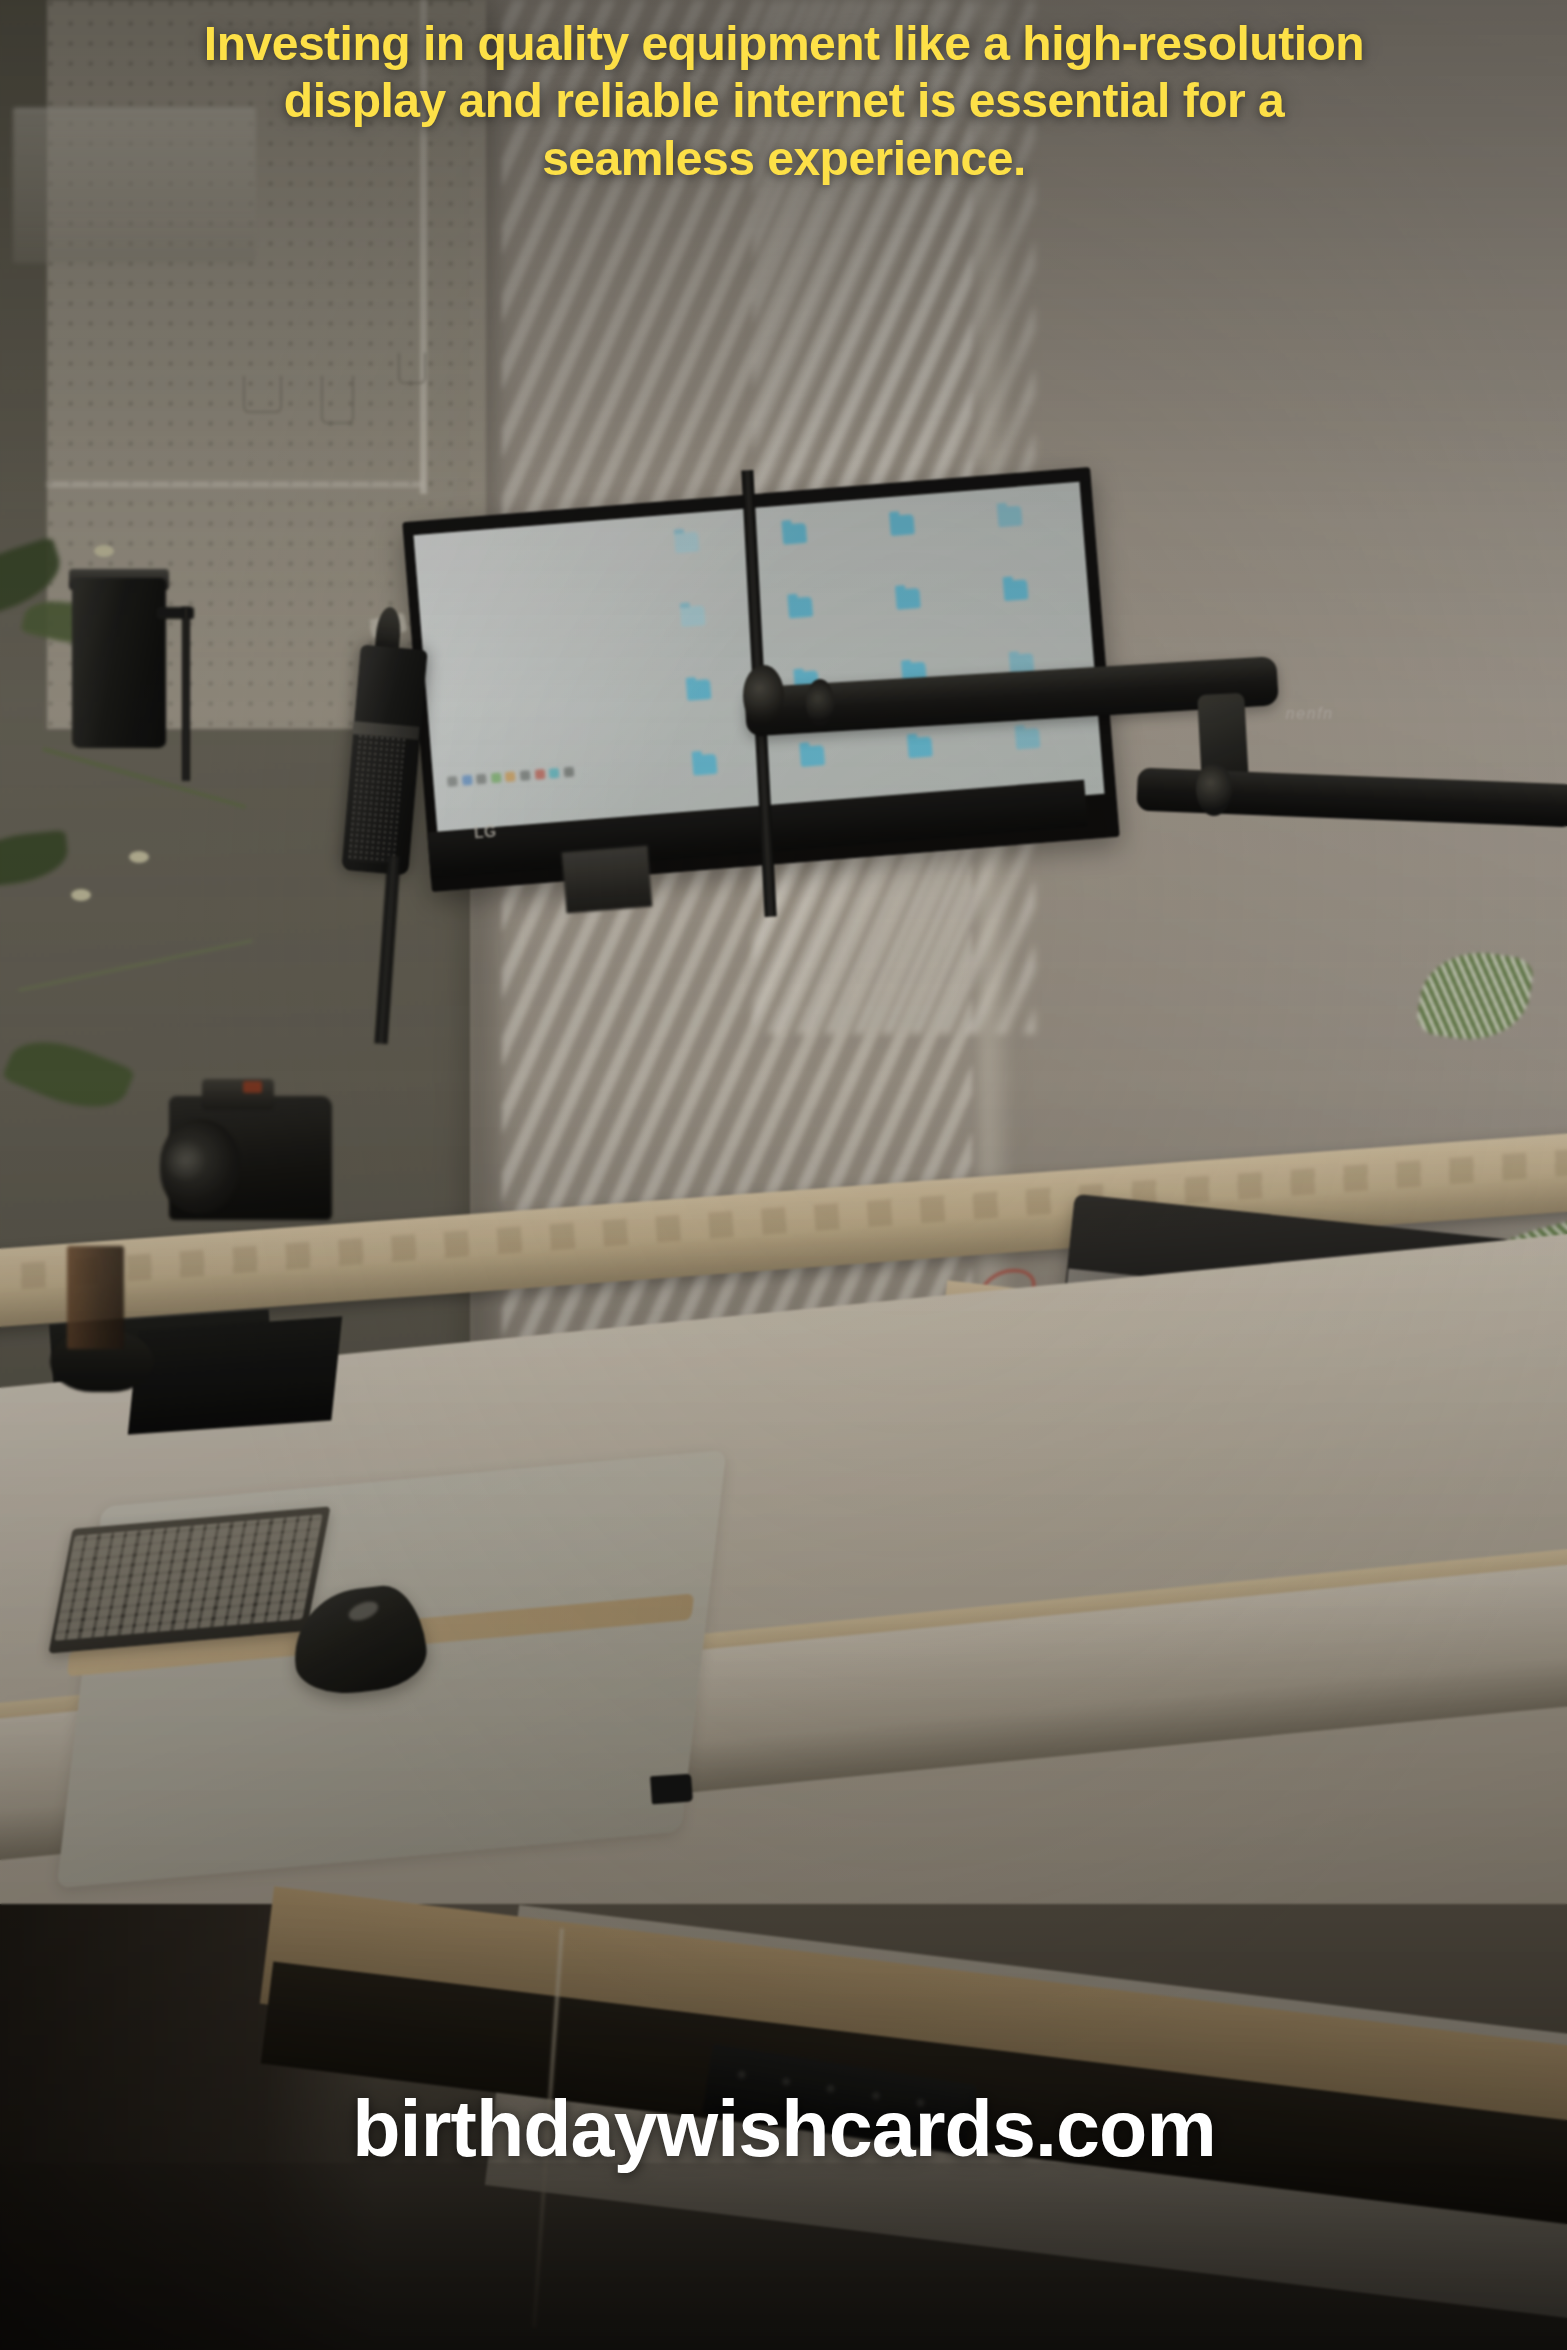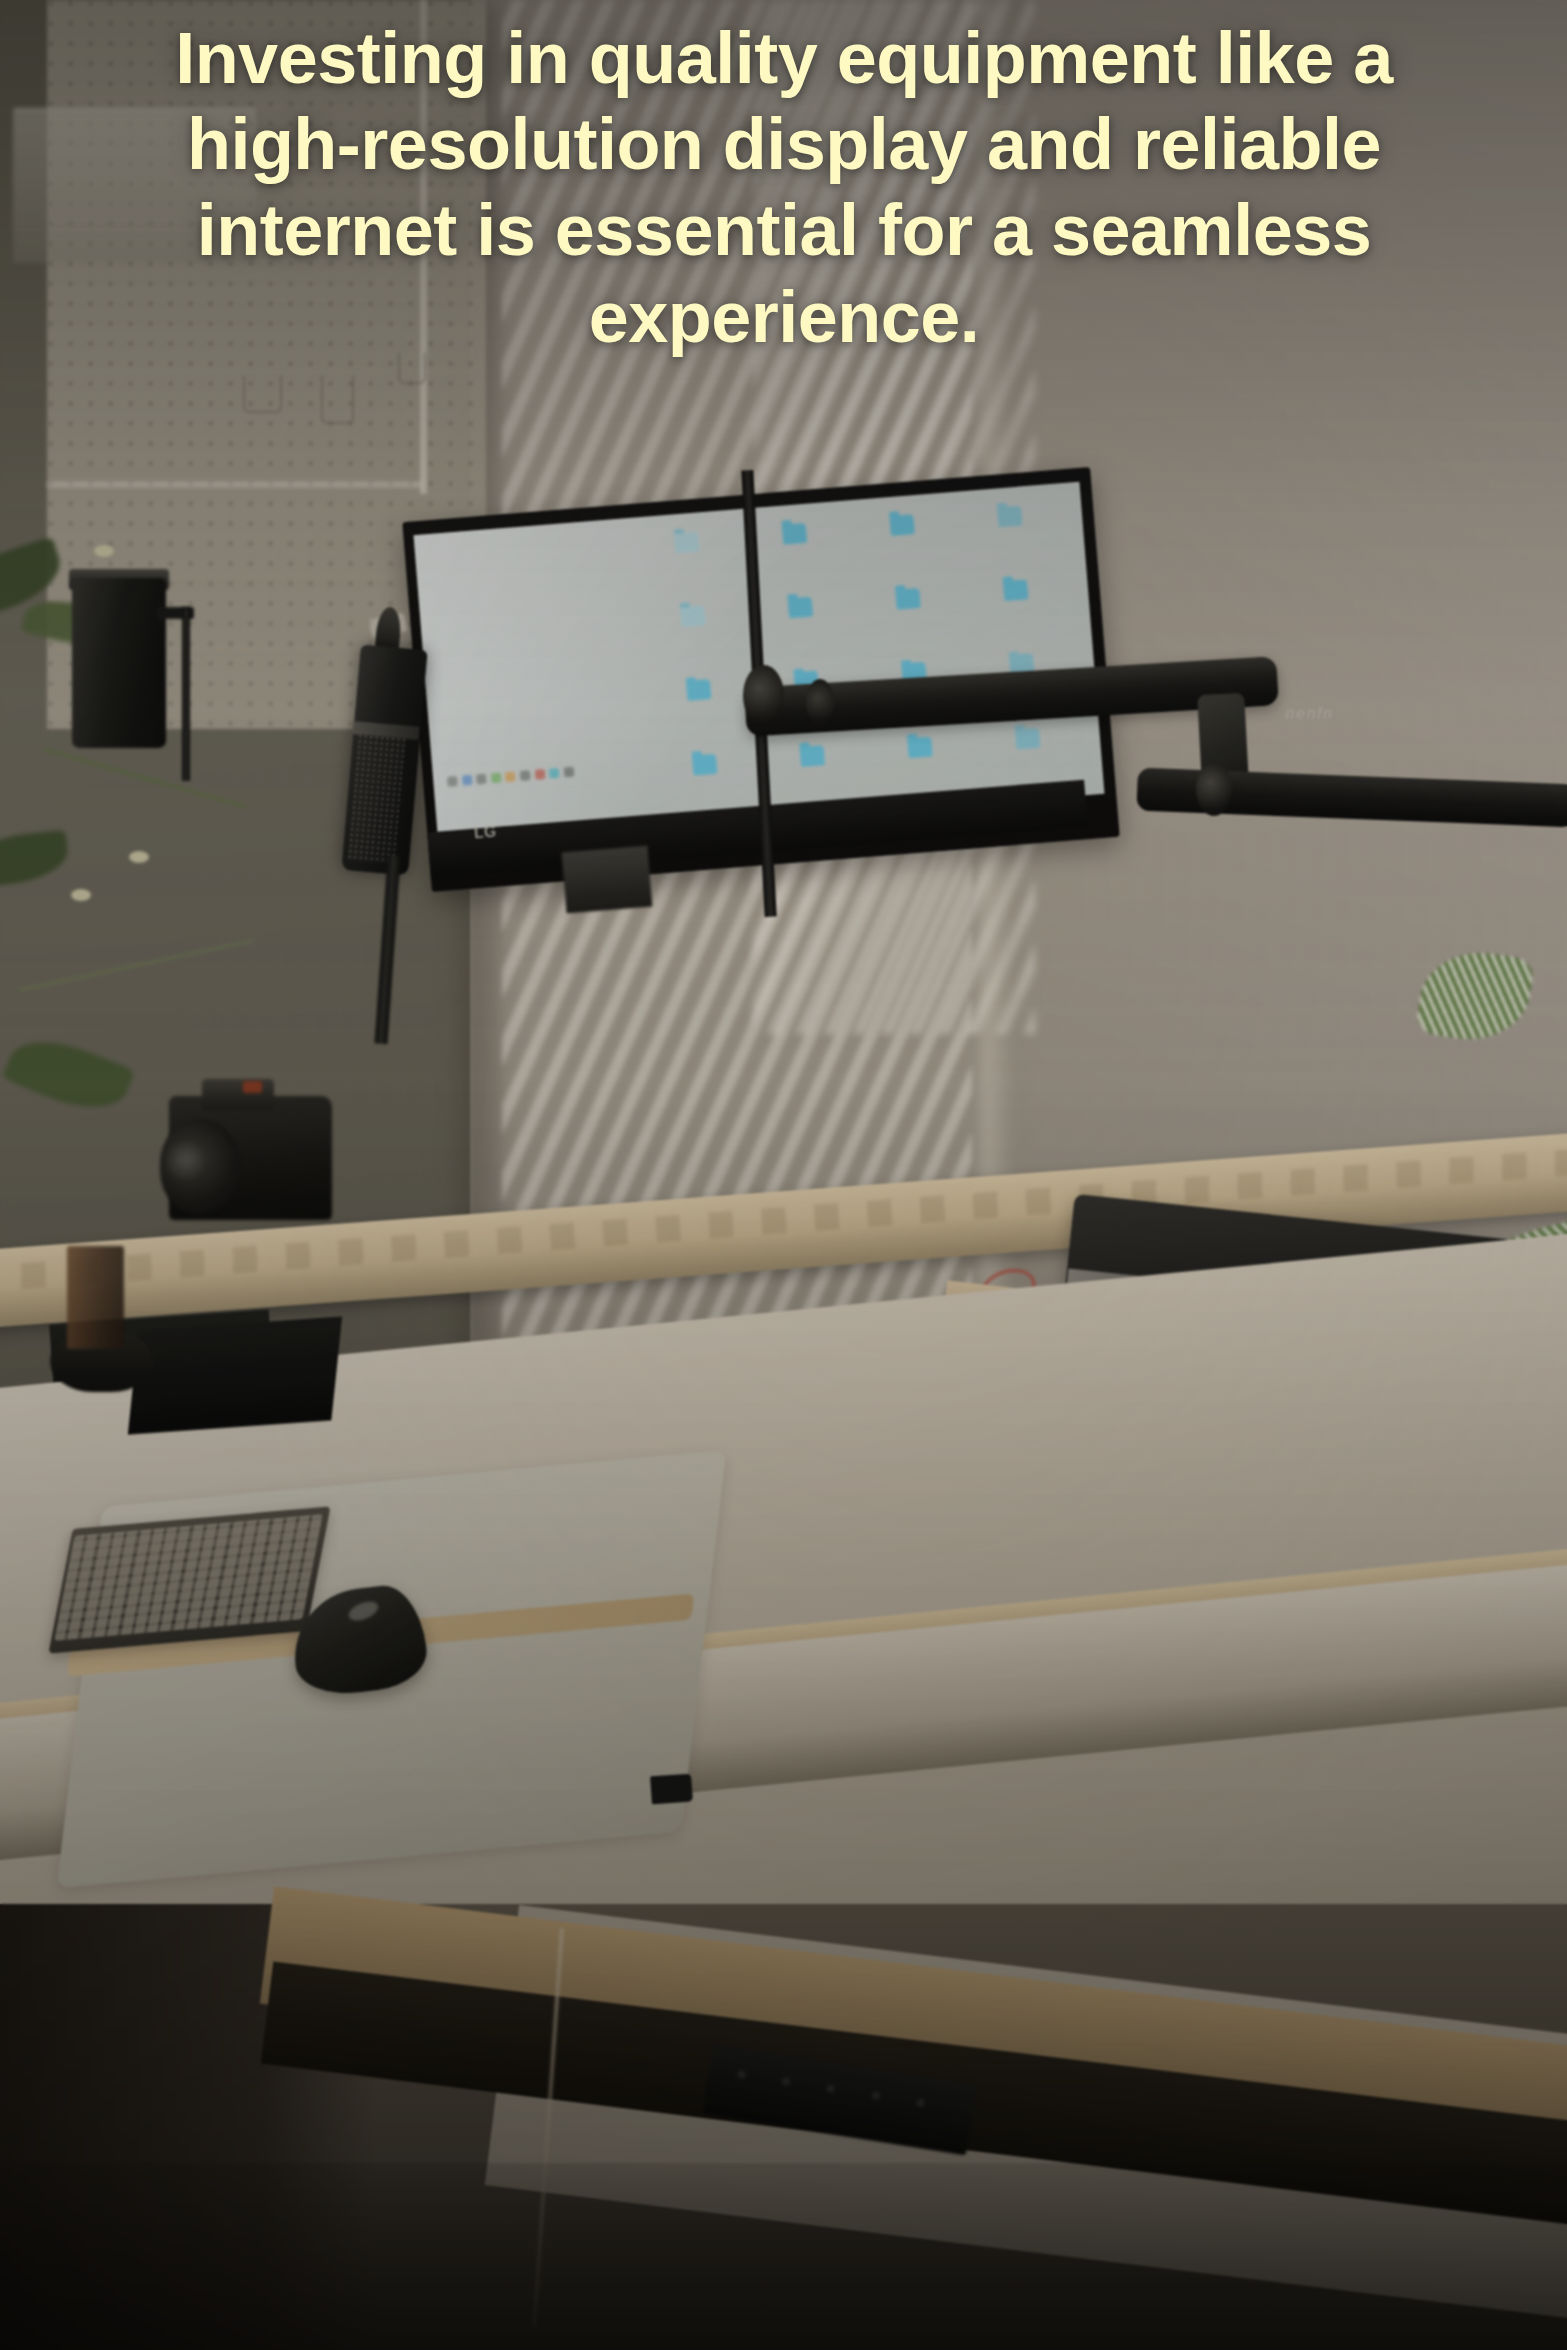--- a/index.html
+++ b/index.html
@@ -551,24 +551,24 @@
     font-weight:bold;
     font-size:88px;
     line-height:1.14;
     letter-spacing:-0.9px;
     text-shadow:0 1.8px 9.2px rgba(0,0,0,.42), 0 0 31px rgba(0,0,0,.22);
   }
   .subhead{
     margin-top:14.7px;
     width:1221px;
     text-align:center;
-    color:#fef9c3;
+    color:#fde047;
     font-family:"Liberation Sans", sans-serif;
     font-weight:bold;
-    font-size:72px;
+    font-size:48px;
     line-height:1.20;
     letter-spacing:-0.5px;
     text-shadow:0 1.8px 9.2px rgba(0,0,0,.44), 0 0 27.5px rgba(0,0,0,.25);
   }
   .brand{
     position:absolute; left:0; right:0; top:2083px;
     text-align:center;
     color:#ffffff;
     font-family:"Liberation Sans", sans-serif;
     font-weight:bold;
@@ -729,15 +729,16 @@
 
     <div class="soften"></div>
     <div class="grade"></div>
     <div class="grade2"></div>
   </div>
 
   <div class="overlay">
     <p class="subhead">Investing in quality equipment like a high-resolution display and reliable internet is essential for a seamless experience.</p>
   </div>
 
+  <div class="brand">birthdaywishcards.com</div>
 
 </div>
 
 
 </body></html>

